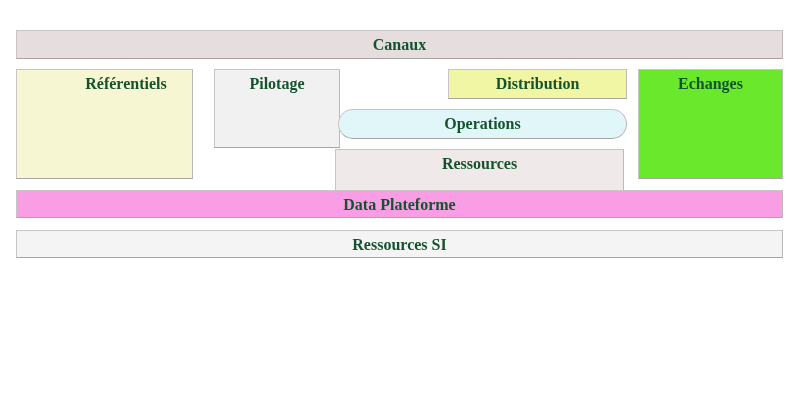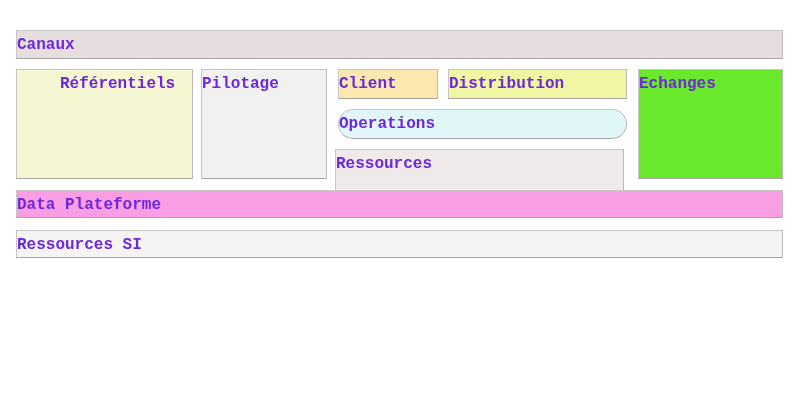--- a/index.html
+++ b/index.html
@@ -13,53 +13,52 @@
     width: 800px; height: 400px;
     background: #ffffff;
     overflow: hidden;
   }
   .box {
     position: absolute;
     box-sizing: border-box;
     border: 1px solid #c9c5c5;
     border-bottom-color: #a9a5a5;
     border-right-color: #bdb9b9;
+    text-align: center;
     font-weight: bold;
     font-size: 16px;
     line-height: 20px;
-    color: #6d28d9;
+    color: #14532d;
     padding-top: 4px;
-    font-family: Liberation Mono, monospace;
   }
   
   .b-canaux        { left: 16px;  top: 30px;  width: 767px; height: 29px; }
   
   .b-referentiels  { left: 16px;  top: 69px;  width: 177px; height: 110px; }
-  .b-pilotage      { left: 201px; top: 69px;  width: 126px; height: 110px; }
+  .b-pilotage      { left: 214px; top: 69px;  width: 126px; height: 79px; }
   .b-client        { left: 338px; top: 69px;  width: 100px; height: 30px; }
   .b-distribution  { left: 448px; top: 69px;  width: 179px; height: 30px; }
   .b-operations    { left: 338px; top: 109px; width: 289px; height: 30px; border-radius: 15px; }
   .b-ressources    { left: 335px; top: 149px; width: 289px; height: 45px; }
   .b-echanges      { left: 638px; top: 69px;  width: 145px; height: 110px; }
   
   .b-data          { left: 16px;  top: 190px; width: 767px; height: 28px; }
   .b-transverse    { left: 16px;  top: 230px; width: 767px; height: 28px; }
 </style>
 </head>
 <body>
 
 <div class="canvas">
 
   <div class="box b-canaux" style="background-color: rgb(230, 222, 222);">Canaux</div>
 
   <div class="box b-referentiels" style="background-color: rgb(246, 246, 211); padding-left: 43px;">Référentiels</div>
 
   <div class="box b-pilotage" style="background-color: rgb(242, 241, 241);">Pilotage</div>
 
-  <div class="box b-client" style="background-color: rgb(250, 232, 174);">Client</div>
 
   <div class="box b-distribution" style="background-color: rgb(240, 246, 164);">Distribution</div>
 
   <div class="box b-operations" style="background-color: rgb(224, 246, 248);">Operations</div>
 
   <div class="box b-ressources" style="background-color: rgb(239, 233, 233);">Ressources</div>
 
   <div class="box b-data" style="background-color: rgb(249, 158, 229);">Data Plateforme</div>
 
   <div class="box b-echanges" style="background-color: rgb(105, 232, 44);">Echanges</div>

